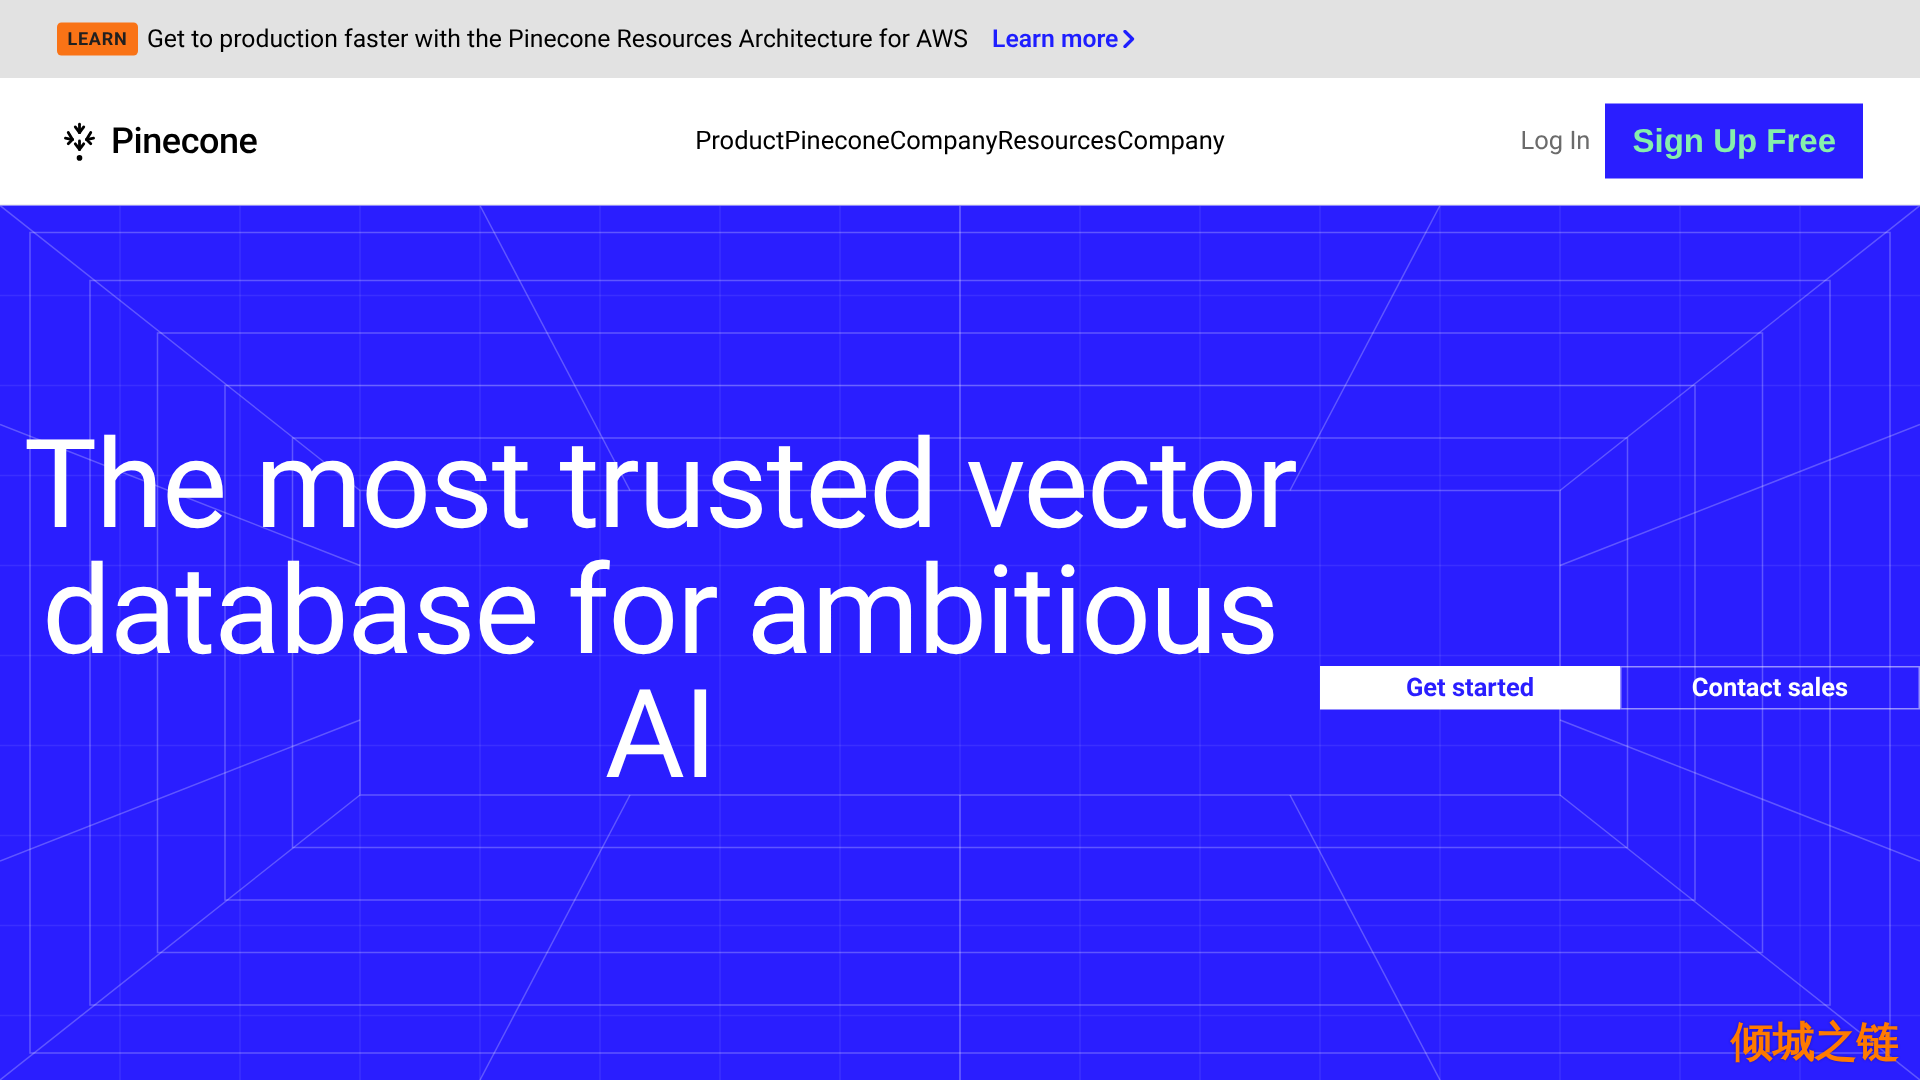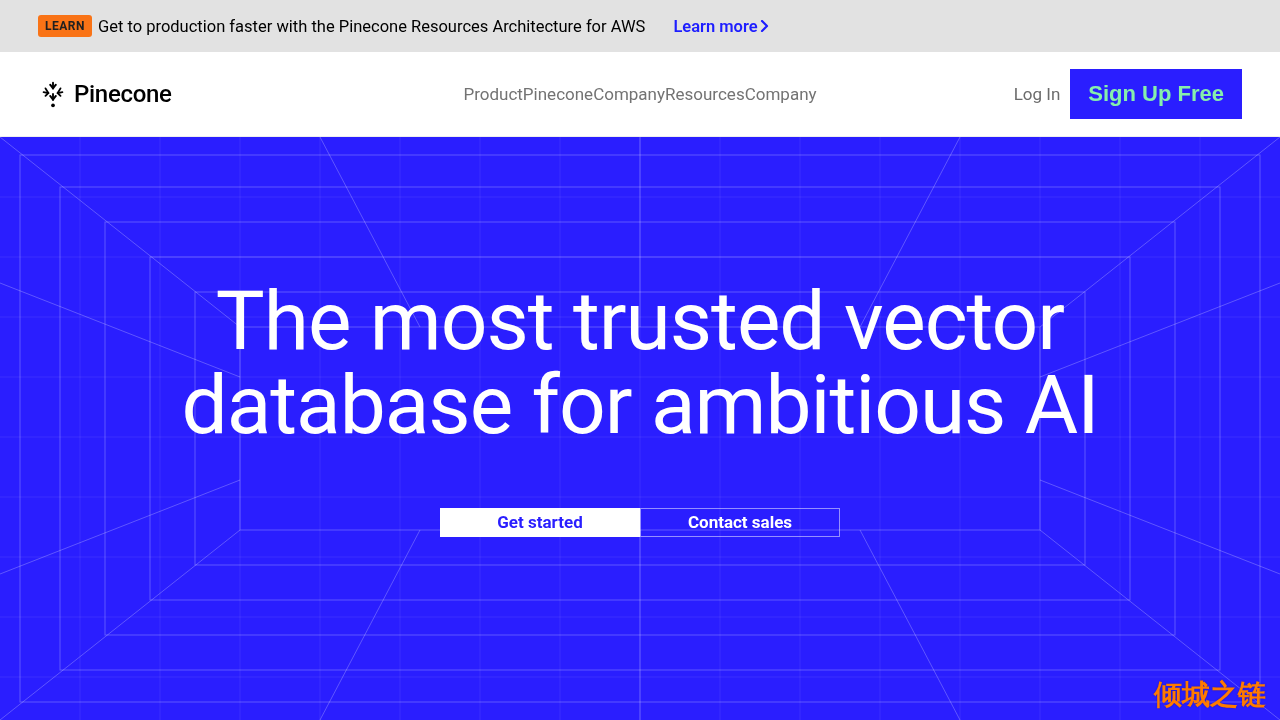--- a/index.html
+++ b/index.html
@@ -32,21 +32,21 @@
   }
   .announce-text {
     font-size: 16.5px;
     color: #000;
     margin-left: 2px;
   }
   .announce-link {
     color: #1e1eff;
     font-weight: 600;
     font-size: 16.5px;
-    margin-left: 24px;
+    margin-left: 12px;
     cursor: pointer;
     display: inline-flex;
     align-items: center;
   }
   .announce-link svg { margin-left: 2px; }
 
   
   .navbar {
     height: 85px;
     display: flex;
@@ -68,21 +68,21 @@
     color: #000;
   }
   .nav-center {
     position: absolute;
     left: 50%;
     transform: translateX(-50%);
     display: flex;
   }
   .nav-item {
     font-size: 17px;
-    color: #737373;
+    color: #000000;
     cursor: pointer;
   }
   .nav-right {
     margin-left: auto;
     display: flex;
     align-items: center;
     gap: 10px;
   }
   .login {
     color: #6b6b6b;
@@ -98,21 +98,21 @@
     cursor: pointer;
     border: none;
   }
 
   
   .hero {
     position: relative;
     background: #2a1eff;
     height: 583px;
     display: flex;
-    flex-direction: column;
+    flex-direction: row;
     align-items: center;
     justify-content: center;
     overflow: hidden;
   }
   .grid-bg {
     position: absolute;
     inset: 0;
     pointer-events: none;
   }
   .hero-title {

